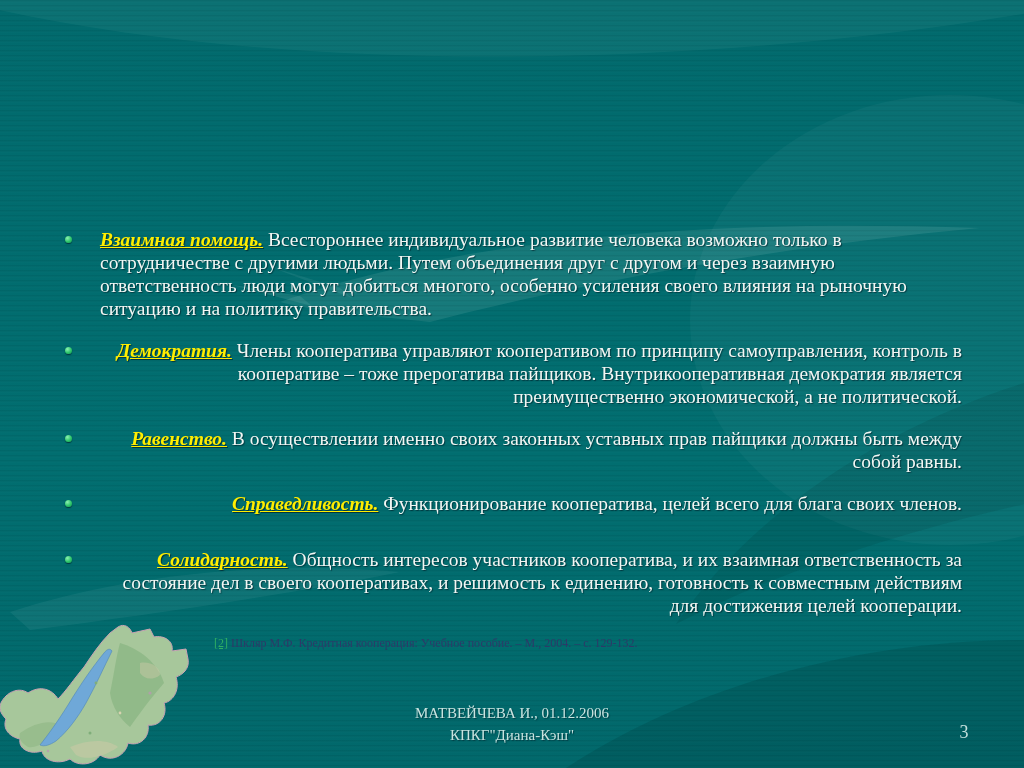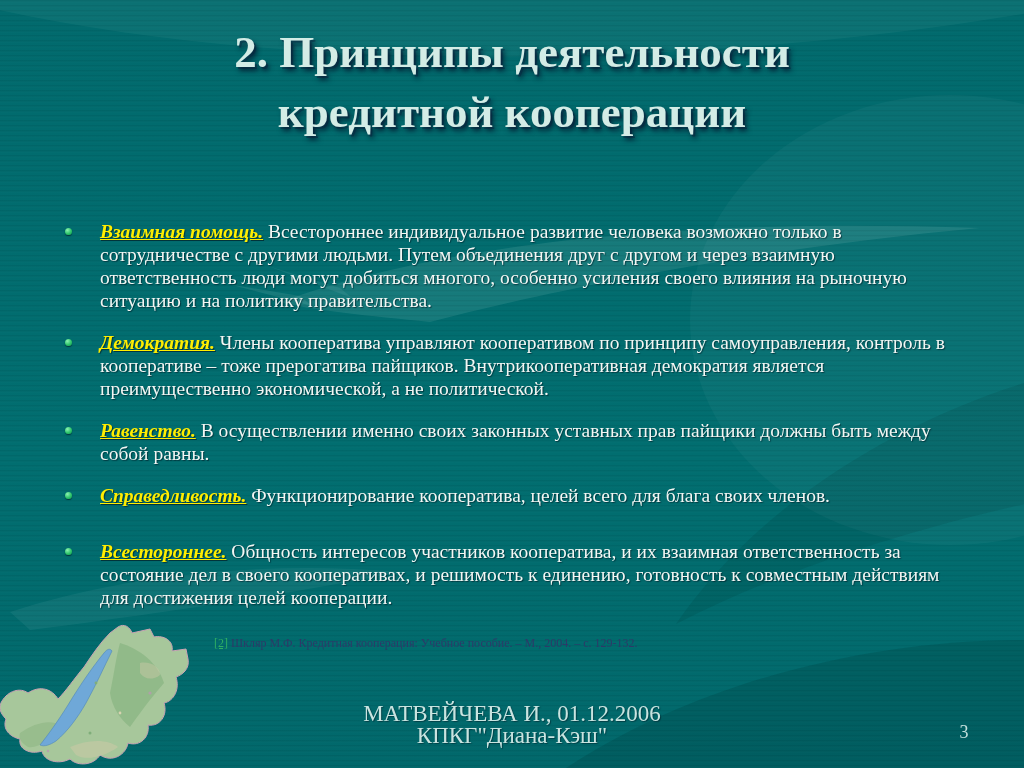--- a/index.html
+++ b/index.html
@@ -61,22 +61,22 @@
   }
 
   .bullets {
     position: absolute;
     top: 220px; left: 62px; width: 900px;
     list-style: none;
     font-size: 19.5px;
     line-height: 23px;
     z-index: 3;
   }
-  .bullets li { position: relative; padding-left: 38px; }
-  .bullets li + li { margin-top: 19px; }
+  .bullets li { position: relative; padding-left: 38px; margin-top: 8px; }
+  .bullets li + li { margin-top: 19px; text-align: right; }
   .bullets li.last { margin-top: 33px; }
   .dot {
     position: absolute; left: 3px; top: 8px;
     width: 7px; height: 7px; border-radius: 50%;
     background: radial-gradient(circle at 35% 30%, #8df2b2 0%, #2ec46a 55%, #149a4a 100%);
     box-shadow: 0 1px 1px rgba(0,20,25,0.6);
   }
   .kw {
     color: #ffee00;
     font-weight: bold;
@@ -99,21 +99,21 @@
   .fn-ref {
     color: #2faf63;
     text-decoration: underline;
     cursor: pointer;
   }
 
   .footer {
     position: absolute;
     top: 703px; left: 0; width: 1024px;
     text-align: center;
-    font-size: 23px;
+    font-size: 15px;
     line-height: 21.5px;
     color: #c9e4e0;
     text-shadow: 1px 1px 1px rgba(0,25,35,0.5);
     z-index: 3;
   }
   .pagenum {
     position: absolute;
     left: 944px; top: 722px; width: 40px;
     text-align: center;
     font-size: 18px;
@@ -137,24 +137,20 @@
     <path d="M -10 8 C 300 78, 720 66, 1034 12 L 1034 -10 L -10 -10 Z" fill="rgba(220,250,245,0.05)"></path>
     <ellipse cx="950" cy="320" rx="260" ry="225" fill="rgba(255,255,255,0.035)"></ellipse>
     <path d="M 280 302 C 420 252, 640 216, 980 228 C 760 248, 560 288, 430 322 C 370 316, 310 310, 280 302 Z" fill="rgba(215,246,240,0.10)"></path>
     <path d="M 300 296 L 228 284 L 312 306 Z" fill="rgba(215,246,240,0.10)"></path>
     <path d="M 340 288 L 268 266 L 352 298 Z" fill="rgba(215,246,240,0.08)"></path>
     <path d="M 1034 380 C 900 420, 760 502, 676 624 C 800 560, 950 520, 1034 502 Z" fill="rgba(0,25,30,0.10)"></path>
     <path d="M 560 772 C 700 678, 880 638, 1034 640 L 1034 772 Z" fill="rgba(0,22,26,0.13)"></path>
     <path d="M 10 612 C 120 576, 260 560, 400 572 C 280 596, 140 616, 30 630 Z" fill="rgba(215,245,240,0.065)"></path>
   </svg>
 
-  <h1 class="title">
-    <span>2. Принципы деятельности</span>
-    <span>кредитной кооперации</span>
-  </h1>
 
 
   <ul class="bullets">
     <li>
       <span class="dot"></span>
       <span class="kw">Взаимная помощь.</span>
       <span class="body-text">Всестороннее индивидуальное развитие человека возможно только в сотрудничестве с другими людьми. Путем объединения друг с другом и через взаимную ответственность люди могут добиться многого, особенно усиления своего влияния на рыночную ситуацию и на политику правительства.</span>
     </li>
     <li>
       <span class="dot"></span>
@@ -166,21 +162,21 @@
       <span class="kw">Равенство.</span>
       <span class="body-text">В осуществлении именно своих законных уставных прав пайщики должны быть между собой равны.</span>
     </li>
     <li>
       <span class="dot"></span>
       <span class="kw">Справедливость.</span>
       <span class="body-text">Функционирование кооператива, целей всего для блага своих членов.</span>
     </li>
     <li class="last">
       <span class="dot"></span>
-      <span class="kw">Всестороннее.</span>
+      <span class="kw">Солидарность.</span>
       <span class="body-text">Общность интересов участников кооператива, и их взаимная ответственность за состояние дел в своего кооперативах, и  решимость к единению, готовность к совместным действиям для достижения целей кооперации.</span>
     </li>
   </ul>
 
   <div class="footnote">
     <a class="fn-ref">[2]</a><span> Шкляр М.Ф. Кредитная кооперация: Учебное пособие. – М., 2004. – с. 129-132.</span>
   </div>
 
   <svg class="map" viewBox="0 0 192 145" aria-hidden="true">
     <path d="M 2 78

